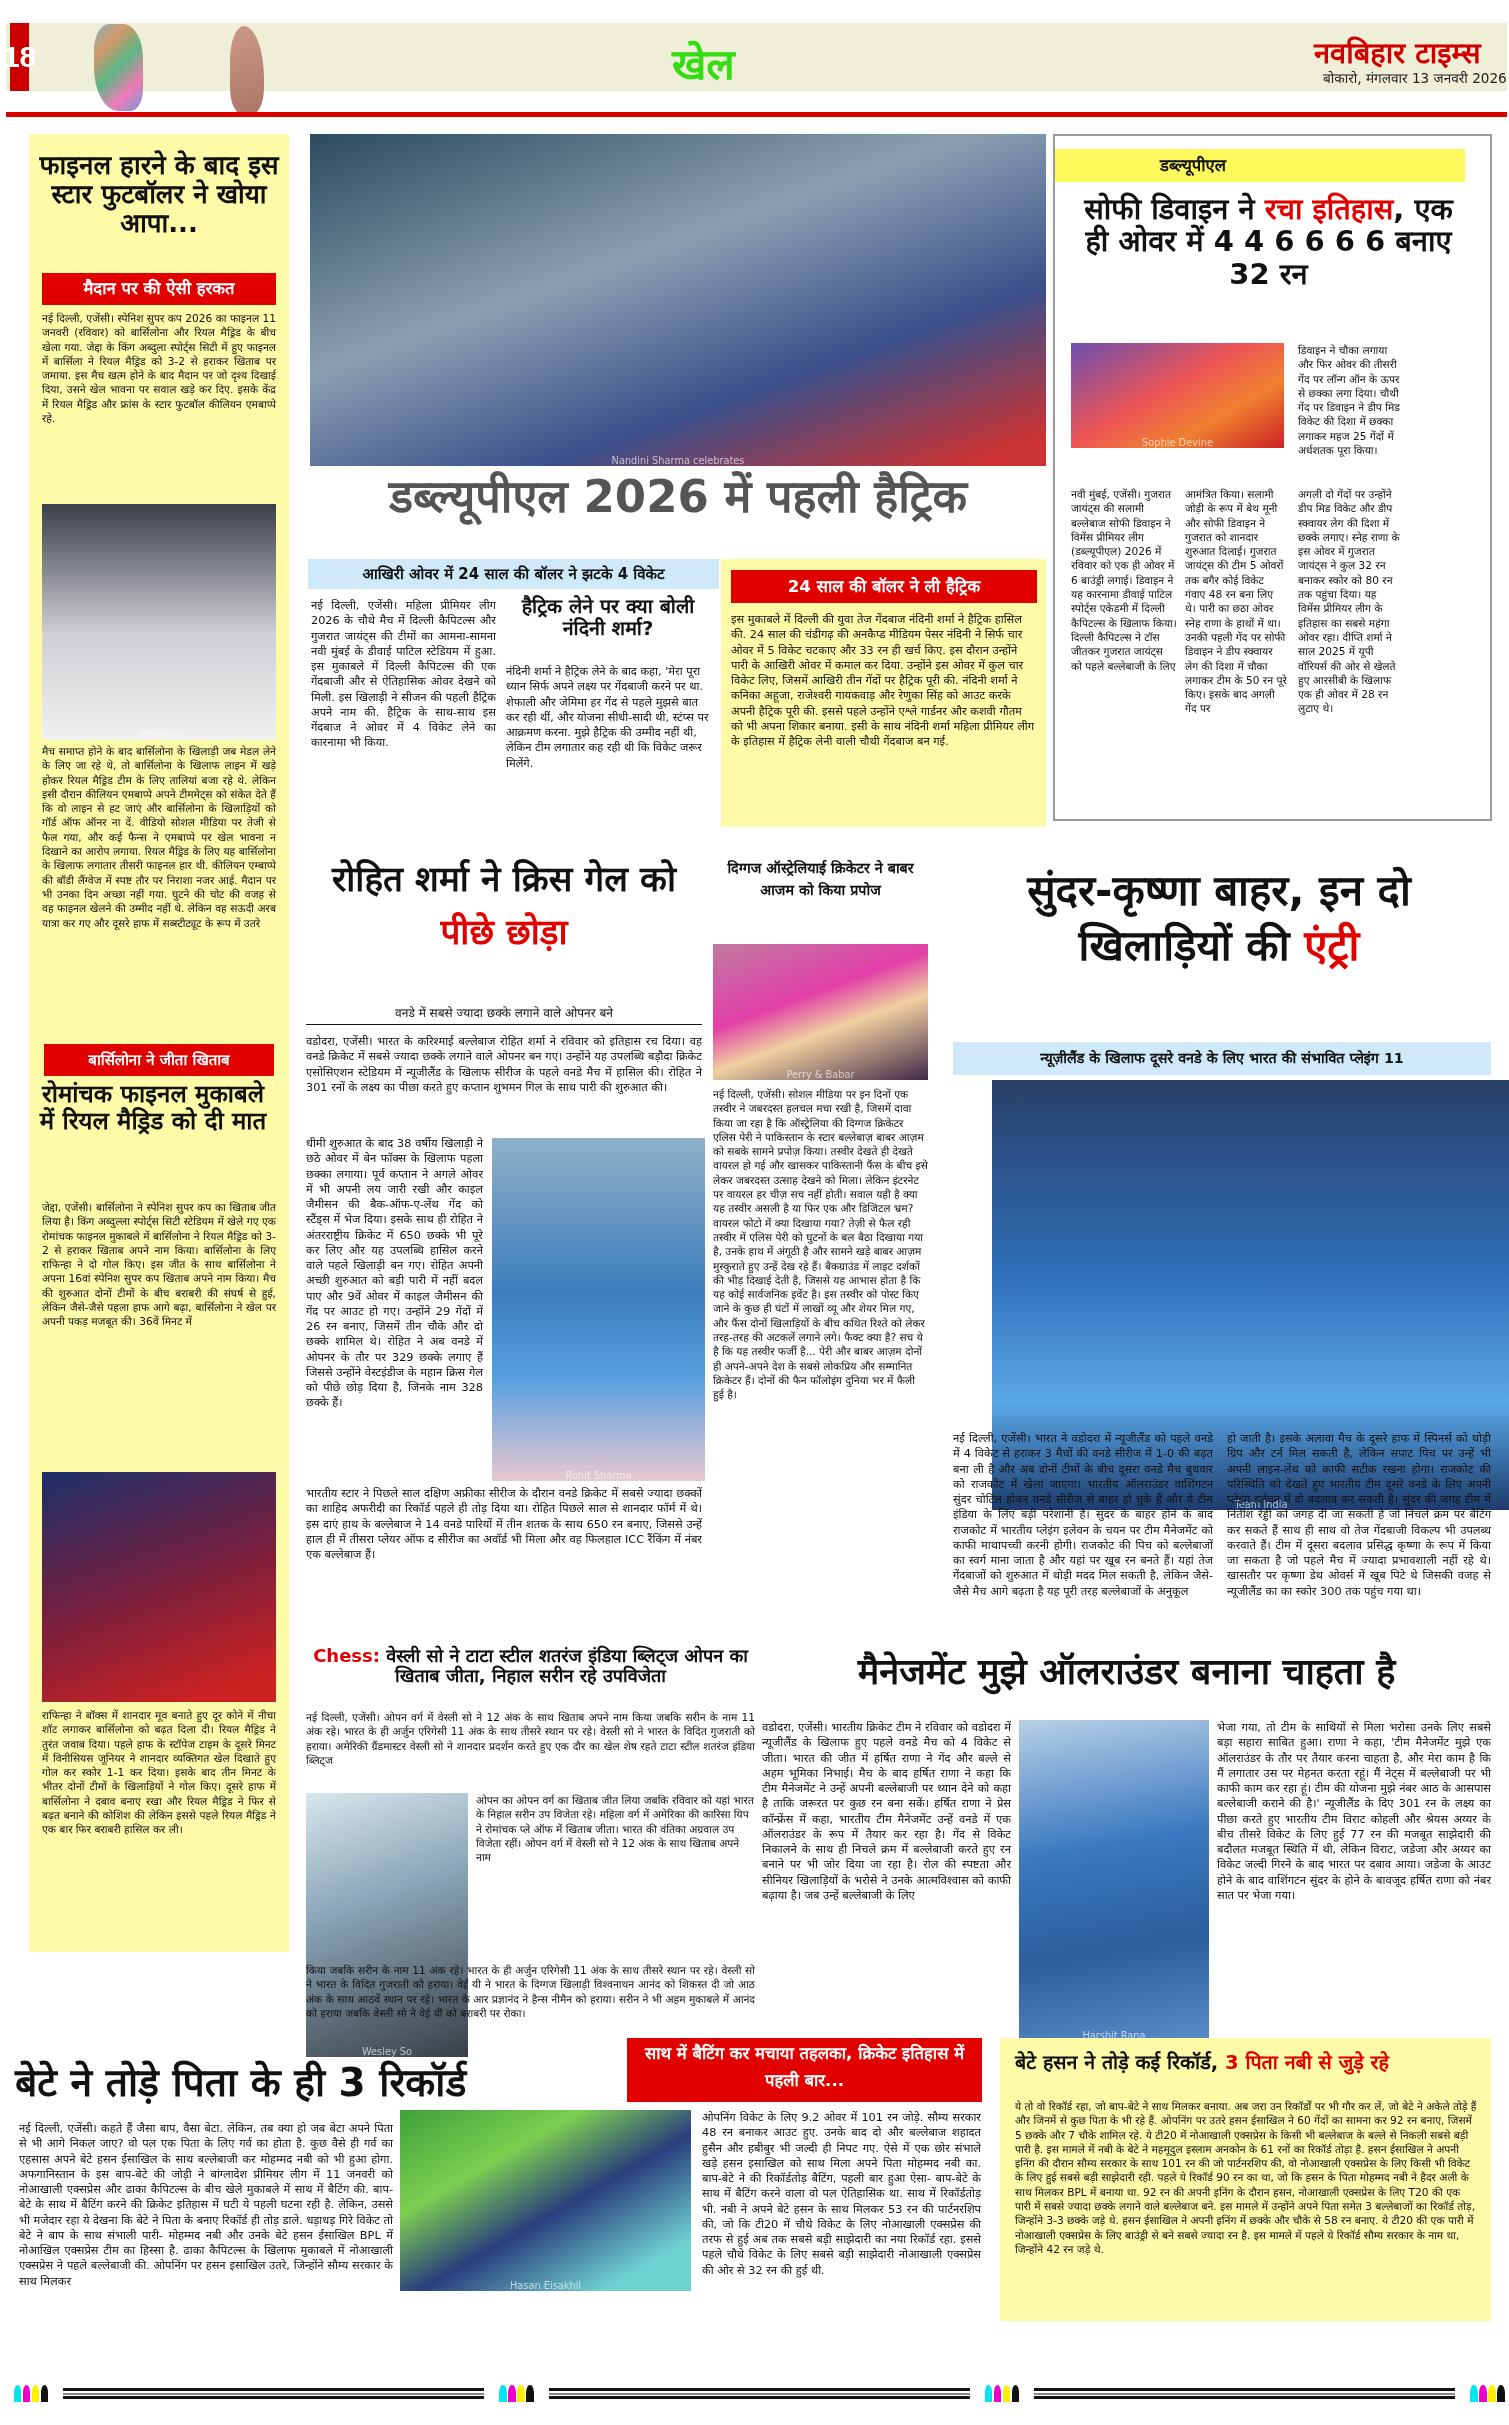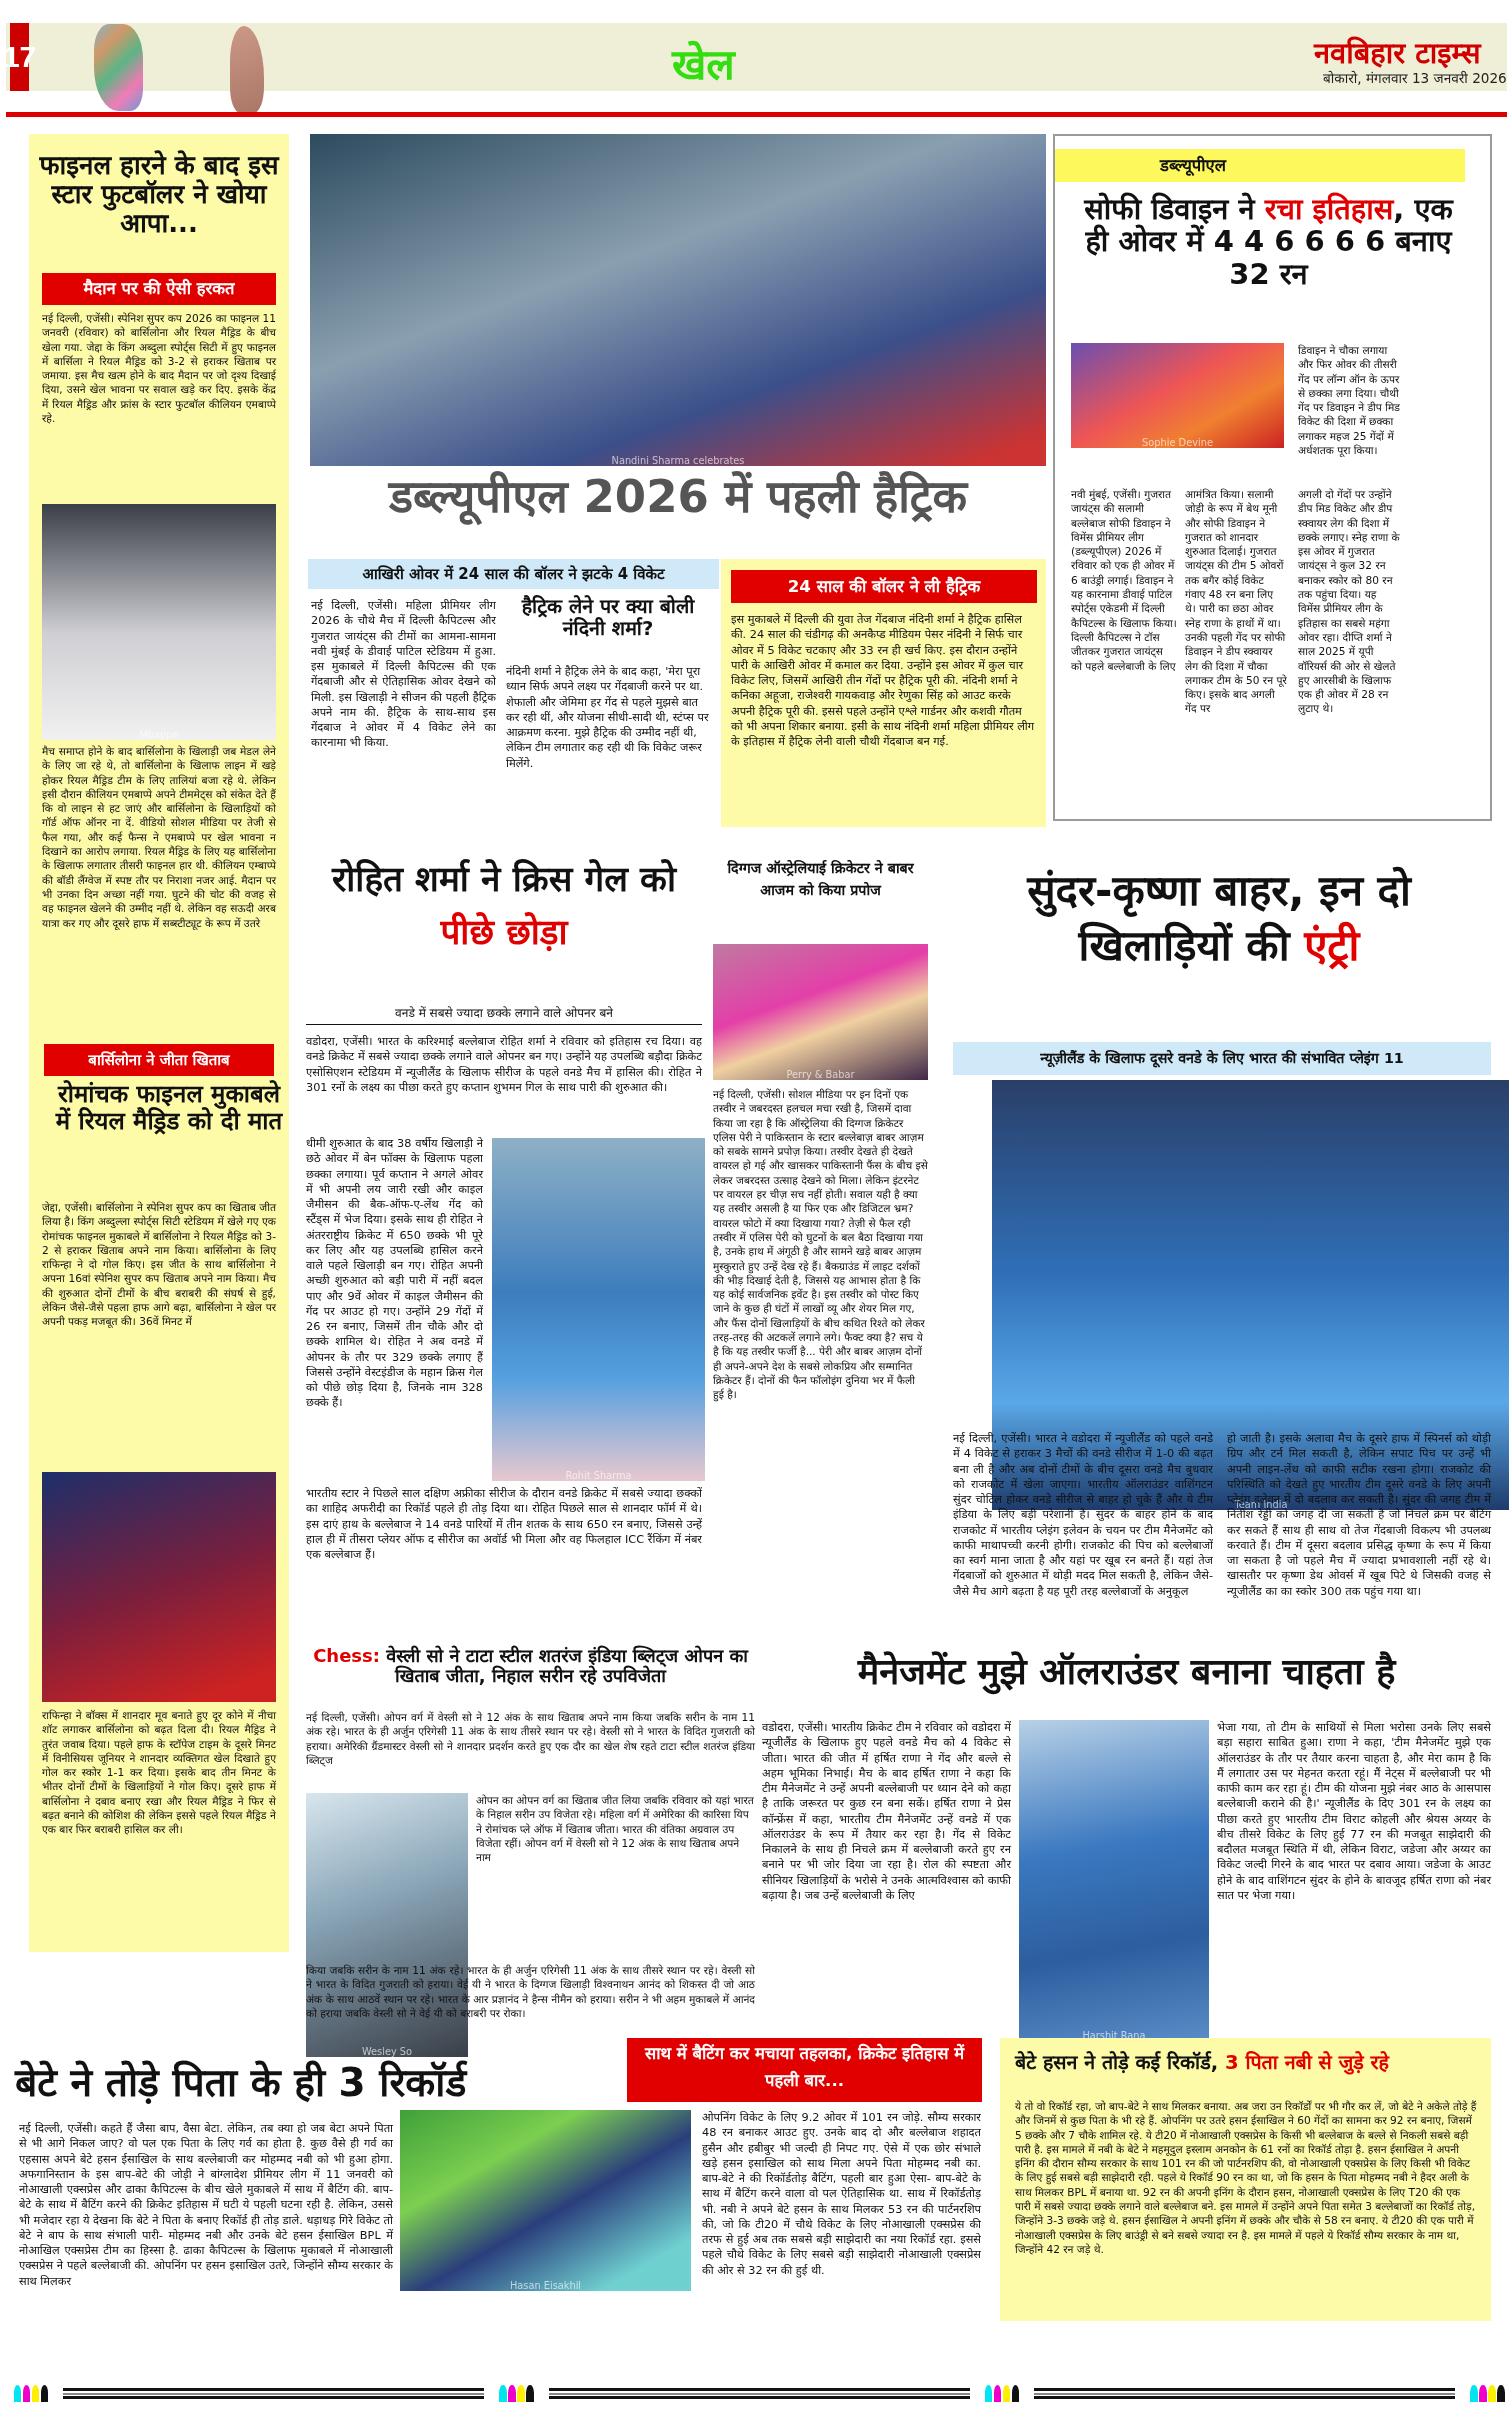--- a/index.html
+++ b/index.html
@@ -23,38 +23,38 @@
   .bordered { border: 2.3px solid #9a9a9a; }
   .regmark { display:flex; gap:1.5px; align-items:flex-end; }
   .regmark span { width: 7.5px; height: 16.6px; border-radius: 50% 50% 0 0; display:block; }
   .lines { height: 10.6px; border-top: 3px solid #111; border-bottom: 3px solid #111; position: relative; }
   .lines::after { content:""; position:absolute; left:0; right:0; top:2.3px; height:1.5px; background:#888; }
 </style>
 </head>
 <body>
 
 <div class="abs masthead"></div>
-<div class="abs page-num">17</div>
+<div class="abs page-num">18</div>
 <div class="abs art1"></div>
 <div class="abs section-title">खेल</div>
 <div class="abs art2"></div>
 <div class="abs paper-name">नवबिहार टाइम्स</div>
 <div class="abs paper-date">बोकारो, मंगलवार 13 जनवरी 2026</div>
 <div class="abs redrule"></div>
 
 <div class="abs yellow" style="left:29px; top:134px; width:260px; height:915px;"></div>
 <div class="abs hl" style="left:38px; top:151px; width:242px; font-size:26px; text-align:center;">फाइनल हारने के बाद इस स्टार फुटबॉलर ने खोया आपा...</div>
 <div class="abs redbox" style="left:42px; top:273px; width:234px; height:32px; font-size:16.6px; line-height:32px;">मैदान पर की ऐसी हरकत</div>
 <div class="abs body" style="left:42px; top:311px; width:234px; font-size:10.6px;">नई दिल्ली, एजेंसी। स्पेनिश सुपर कप 2026 का फाइनल 11 जनवरी (रविवार) को बार्सिलोना और रियल मैड्रिड के बीच खेला गया. जेद्दा के किंग अब्दुला स्पोर्ट्स सिटी में हुए फाइनल में बार्सिला ने रियल मैड्रिड को 3-2 से हराकर खिताब पर जमाया. इस मैच खत्म होने के बाद मैदान पर जो दृश्य दिखाई दिया, उसने खेल भावना पर सवाल खड़े कर दिए. इसके केंद्र में रियल मैड्रिड और फ्रांस के स्टार फुटबॉल कीलियन एमबाप्पे रहे.</div>
 <div class="abs photo" style="left:42px; top:504px; width:234px; height:236px; background:linear-gradient(180deg,#3b3f48,#cfcfd4 55%,#f1f1f1);">Mbappe</div>
 <div class="abs body" style="left:42px; top:744px; width:234px; font-size:10.6px;">मैच समाप्त होने के बाद बार्सिलोना के खिलाड़ी जब मेडल लेने के लिए जा रहे थे, तो बार्सिलोना के खिलाफ लाइन में खड़े होकर रियल मैड्रिड टीम के लिए तालियां बजा रहे थे. लेकिन इसी दौरान कीलियन एमबाप्पे अपने टीममेट्स को संकेत देते हैं कि वो लाइन से हट जाएं और बार्सिलोना के खिलाड़ियों को गॉर्ड ऑफ ऑनर ना दें. वीडियो सोशल मीडिया पर तेजी से फैल गया, और कई फैन्स ने एमबाप्पे पर खेल भावना न दिखाने का आरोप लगाया. रियल मैड्रिड के लिए यह बार्सिलोना के खिलाफ लगातार तीसरी फाइनल हार थी. कीलियन एम्बाप्पे की बॉडी लैंग्वेज में स्पष्ट तौर पर निराशा नजर आई. मैदान पर भी उनका दिन अच्छा नहीं गया. घुटने की चोट की वजह से वह फाइनल खेलने की उम्मीद नहीं थे. लेकिन वह सऊदी अरब यात्रा कर गए और दूसरे हाफ में सब्स्टीट्यूट के रूप में उतरे</div>
 
 <div class="abs yellow" style="left:29px; top:1042px; width:260px; height:910px;"></div>
 <div class="abs redbox" style="left:44px; top:1044px; width:230px; height:32px; font-size:15px; line-height:32px;">बार्सिलोना ने जीता खिताब</div>
-<div class="abs hl" style="left:48px; top:1081px; width:242px; font-size:24px; text-align:center;">रोमांचक फाइनल मुकाबले में रियल मैड्रिड को दी मात</div>
+<div class="abs hl" style="left:32px; top:1081px; width:242px; font-size:24px; text-align:center;">रोमांचक फाइनल मुकाबले में रियल मैड्रिड को दी मात</div>
 <div class="abs body" style="left:42px; top:1200px; width:234px; font-size:10.6px;">जेद्दा, एजेंसी। बार्सिलोना ने स्पेनिश सुपर कप का खिताब जीत लिया है। किंग अब्दुल्ला स्पोर्ट्स सिटी स्टेडियम में खेले गए एक रोमांचक फाइनल मुकाबले में बार्सिलोना ने रियल मैड्रिड को 3-2 से हराकर खिताब अपने नाम किया। बार्सिलोना के लिए राफिन्हा ने दो गोल किए। इस जीत के साथ बार्सिलोना ने अपना 16वां स्पेनिश सुपर कप खिताब अपने नाम किया। मैच की शुरुआत दोनों टीमों के बीच बराबरी की संघर्ष से हुई, लेकिन जैसे-जैसे पहला हाफ आगे बढ़ा, बार्सिलोना ने खेल पर अपनी पकड़ मजबूत की। 36वें मिनट में</div>
 <div class="abs photo" style="left:42px; top:1472px; width:234px; height:230px; background:linear-gradient(160deg,#1d2f6a,#7a1f3d 50%,#c22 90%);"></div>
 <div class="abs body" style="left:42px; top:1708px; width:234px; font-size:10.6px;">राफिन्हा ने बॉक्स में शानदार मूव बनाते हुए दूर कोने में नीचा शॉट लगाकर बार्सिलोना को बढ़त दिला दी। रियल मैड्रिड ने तुरंत जवाब दिया। पहले हाफ के स्टॉपेज टाइम के दूसरे मिनट में विनीसियस जूनियर ने शानदार व्यक्तिगत खेल दिखाते हुए गोल कर स्कोर 1-1 कर दिया। इसके बाद तीन मिनट के भीतर दोनों टीमों के खिलाड़ियों ने गोल किए। दूसरे हाफ में बार्सिलोना ने दबाव बनाए रखा और रियल मैड्रिड ने फिर से बढ़त बनाने की कोशिश की लेकिन इससे पहले रियल मैड्रिड ने एक बार फिर बराबरी हासिल कर ली।</div>
 
 <div class="abs photo" style="left:310px; top:134px; width:736px; height:332px; background:linear-gradient(160deg,#2d4b5f,#8aa0b0 40%,#3b4f8a 70%,#c33 95%);">Nandini Sharma celebrates</div>
 <div class="abs hl" style="left:310px; top:472px; width:736px; font-size:45px; text-align:center; color:#555;">डब्ल्यूपीएल 2026 में पहली हैट्रिक</div>
 <div class="abs lightblue hl" style="left:308px; top:559px; width:411px; height:30px; font-size:15px; text-align:center; line-height:30px;">आखिरी ओवर में 24 साल की बॉलर ने झटके 4 विकेट</div>
 <div class="abs body" style="left:311px; top:598px; width:185px;">नई दिल्ली, एजेंसी। महिला प्रीमियर लीग 2026 के चौथे मैच में दिल्ली कैपिटल्स और गुजरात जायंट्स की टीमों का आमना-सामना नवी मुंबई के डीवाई पाटिल स्टेडियम में हुआ. इस मुकाबले में दिल्ली कैपिटल्स की एक गेंदबाजी और से ऐतिहासिक ओवर देखने को मिली. इस खिलाड़ी ने सीजन की पहली हैट्रिक अपने नाम की. हैट्रिक के साथ-साथ इस गेंदबाज ने ओवर में 4 विकेट लेने का कारनामा भी किया.</div>
 <div class="abs hl" style="left:506px; top:596px; width:204px; font-size:19.6px; text-align:center;">हैट्रिक लेने पर क्या बोली नंदिनी शर्मा?</div>
 <div class="abs body" style="left:506px; top:664px; width:204px; text-align:left;">नंदिनी शर्मा ने हैट्रिक लेने के बाद कहा, 'मेरा पूरा ध्यान सिर्फ अपने लक्ष्य पर गेंदबाजी करने पर था. शेफाली और जेमिमा हर गेंद से पहले मुझसे बात कर रही थीं, और योजना सीधी-सादी थी, स्टंप्स पर आक्रमण करना. मुझे हैट्रिक की उम्मीद नहीं थी, लेकिन टीम लगातार कह रही थी कि विकेट जरूर मिलेंगे.</div>

